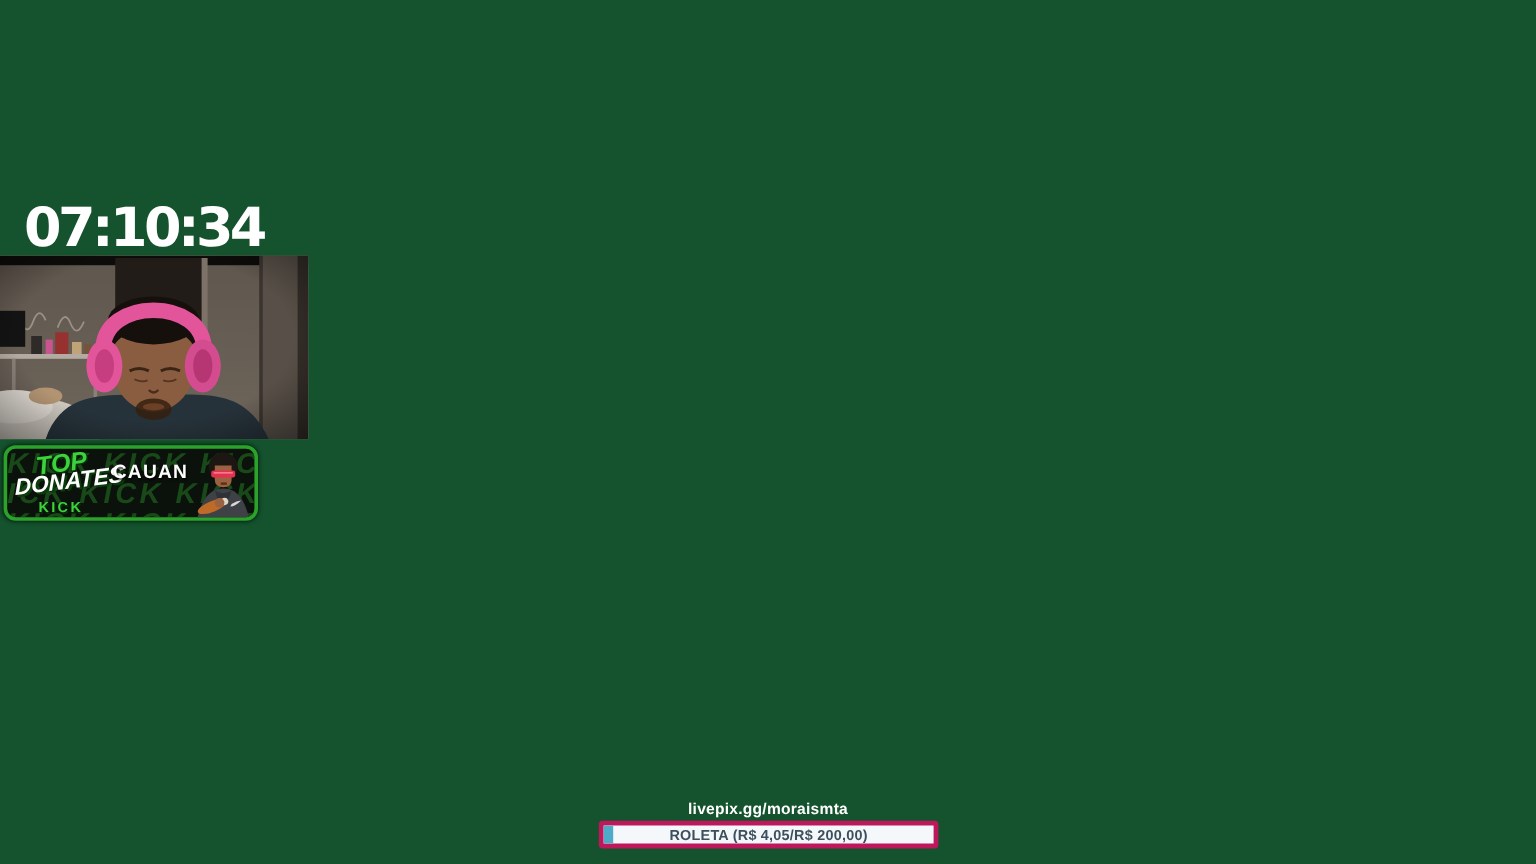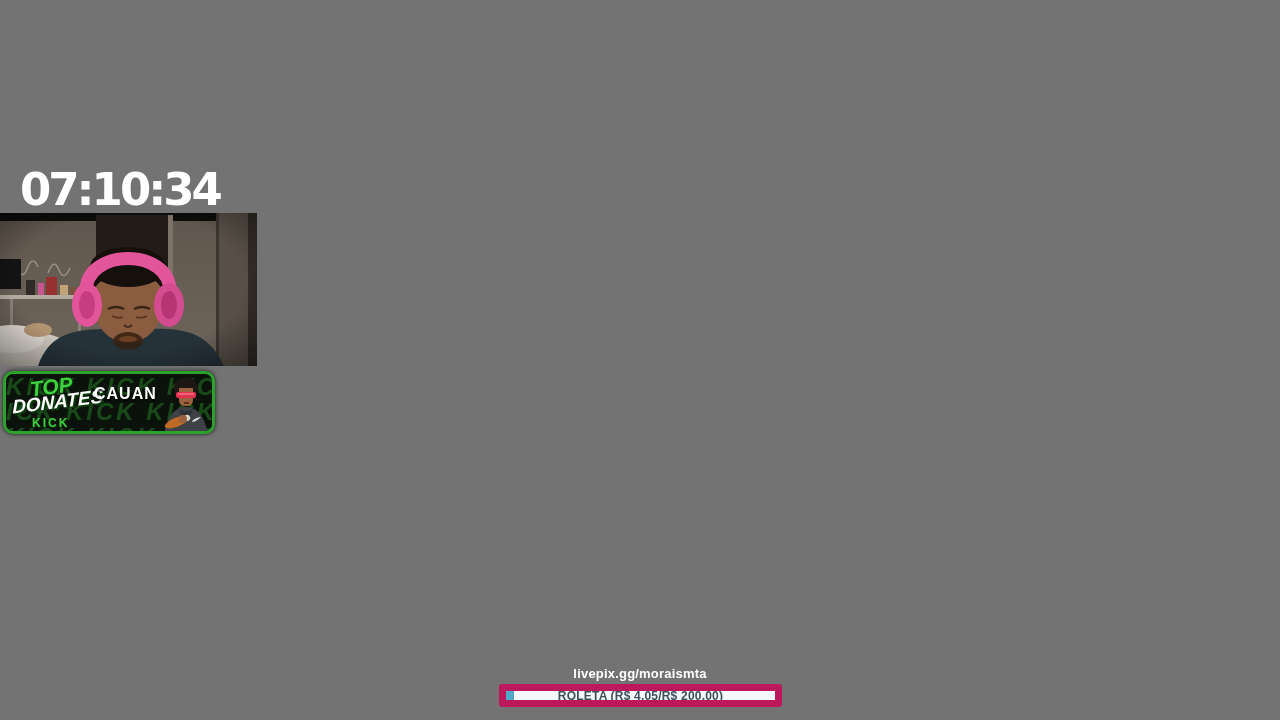--- a/index.html
+++ b/index.html
@@ -2,21 +2,21 @@
 <html><head>
 <meta charset="utf-8">
 <style>
   * { margin: 0; padding: 0; box-sizing: border-box; }
   html, body { background: #000; }
   body { font-family: "Liberation Sans", sans-serif; }
   .stage {
     position: relative;
     width: 1280px;
     height: 720px;
-    background: #737373;
+    background: #14532d;
     overflow: hidden;
   }
 
   
   .timer {
     position: absolute;
     left: 20px;
     top: 163px;
     font-family: "DejaVu Sans", sans-serif;
     font-weight: bold;
@@ -132,21 +132,21 @@
     font-weight: bold;
     letter-spacing: 0.2px;
   }
   .goal-bar {
     position: absolute;
     left: 499px;
     top: 684px;
     width: 283px;
     height: 23px;
     background: #f4f8fa;
-    border: 7px solid #be185d;
+    border: 4px solid #be185d;
     border-radius: 3px;
     overflow: hidden;
   }
   .goal-fill {
     position: absolute;
     left: 0;
     top: 0;
     bottom: 0;
     width: 2.8%;
     background: #4fa9c9;

